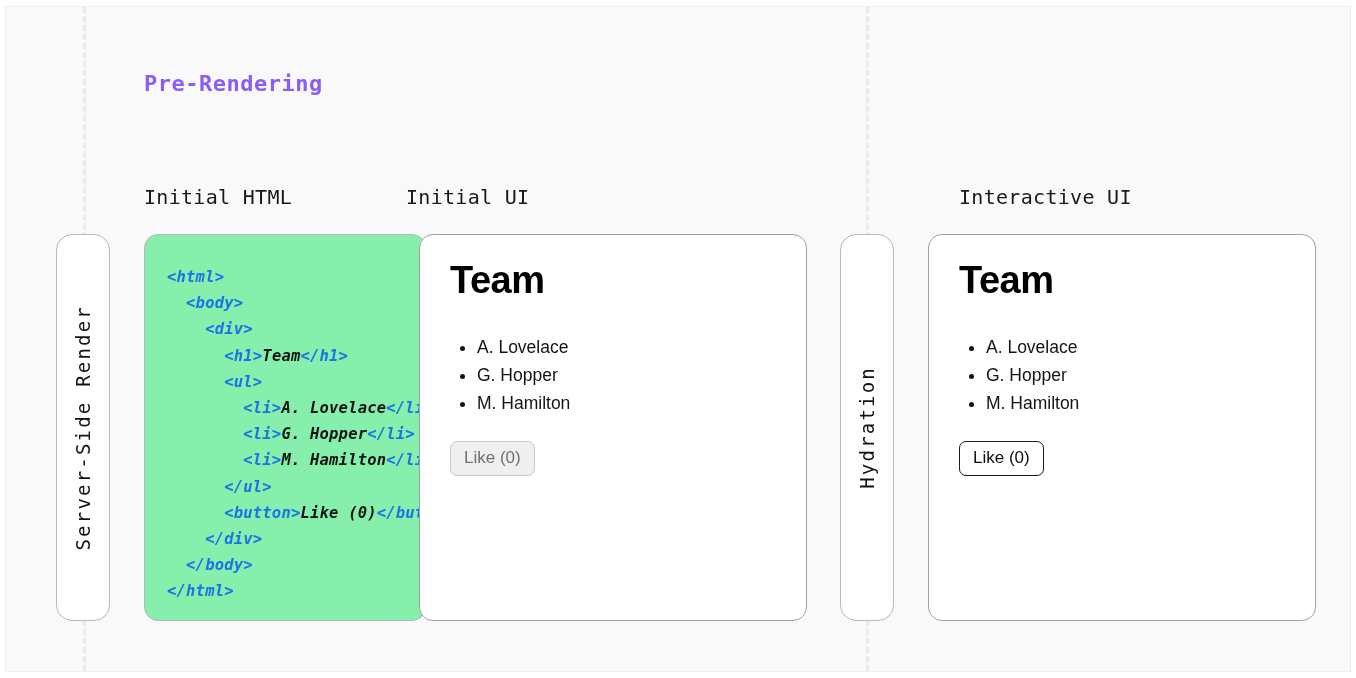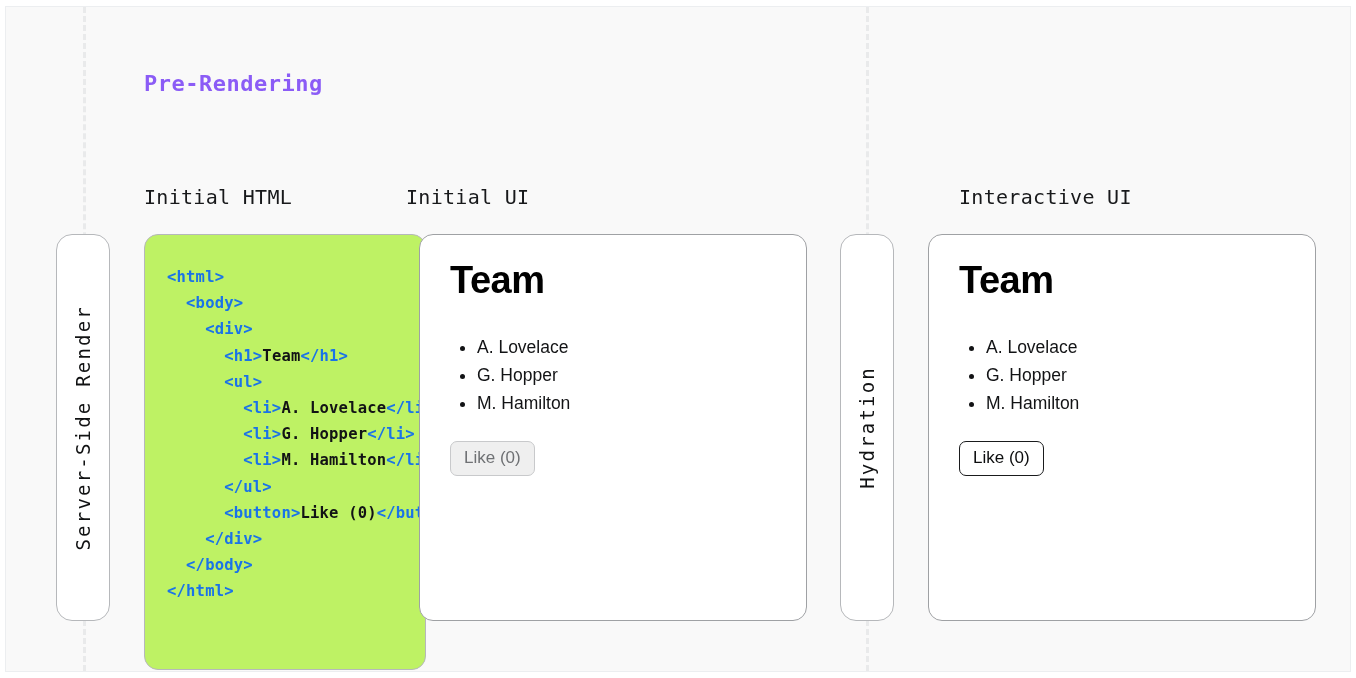--- a/index.html
+++ b/index.html
@@ -86,27 +86,28 @@
     letter-spacing: 2.2px;
     white-space: nowrap;
   }
 
   
   .code-card {
     position: absolute;
     left: 138px;
     top: 227px;
     width: 282px;
-    height: 436px;
-    background: #bef264;
+    height: 387px;
+    background: #86efac;
     border: 1.5px solid #b6b8bb;
     border-radius: 14px;
     box-sizing: border-box;
     overflow: hidden;
     z-index: 1;
+    font-style: italic;
   }
   .code-body {
     padding: 29px 0 0 22px;
     font-size: 15.5px;
     line-height: 26.2px;
     white-space: pre;
     color: #121315;
     letter-spacing: 0.2px;
   }
   .code-line { white-space: pre; }

